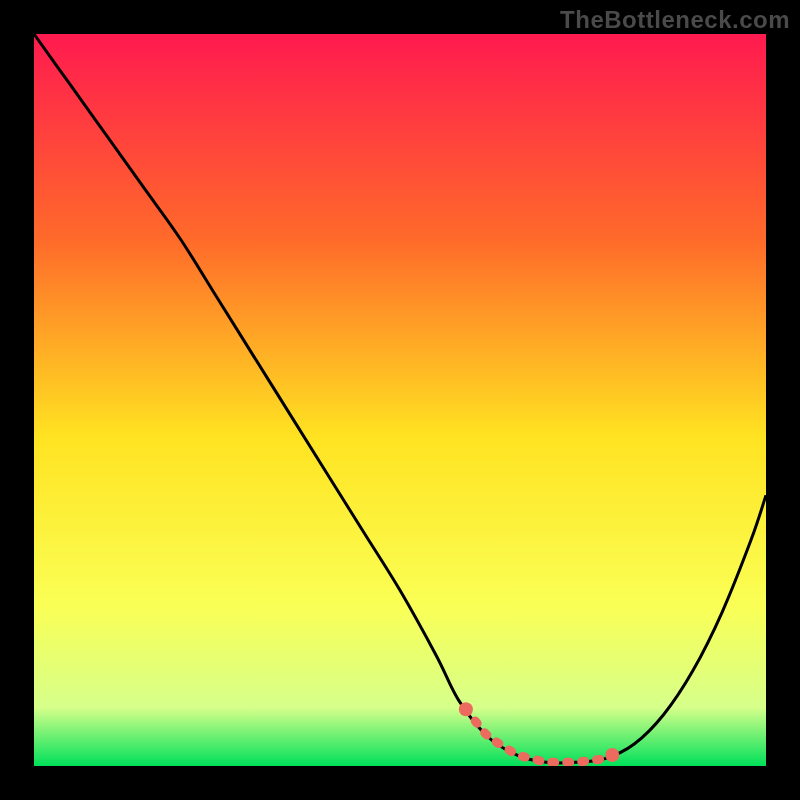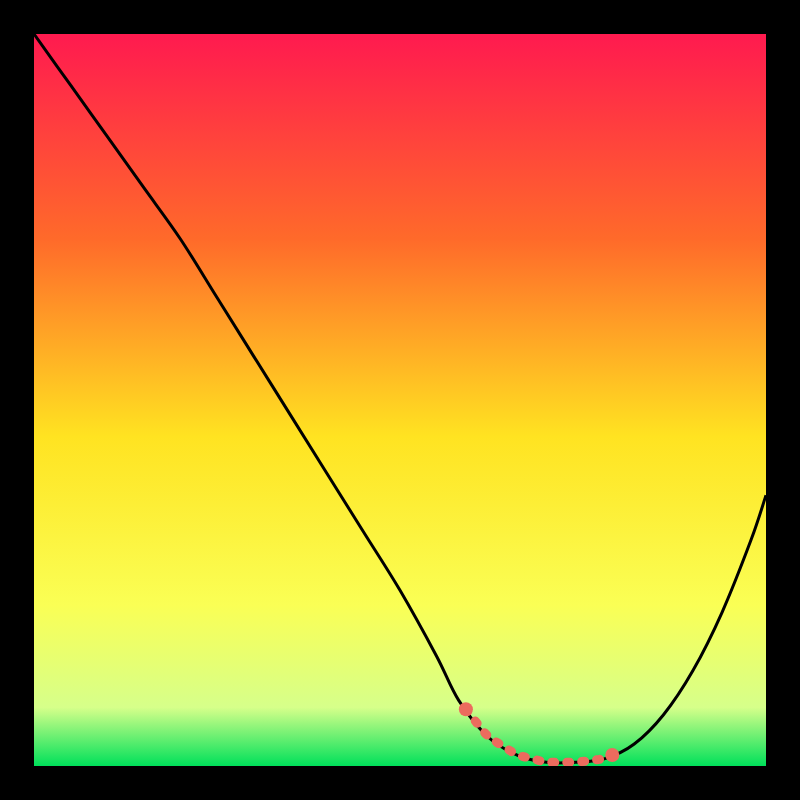--- a/index.html
+++ b/index.html
@@ -36,20 +36,21 @@
     overflow: hidden;
   }
   svg {
     display: block;
   }
 </style>
 </head>
 <body>
 
 <div class="frame">
+  <div class="watermark">TheBottleneck.com</div>
 
   <div class="plot-area">
     <svg id="chart-svg" width="732" height="732" viewBox="0 0 732 732">
       <defs>
         <linearGradient id="bg-grad" x1="0" y1="0" x2="0" y2="1">
           <stop id="g0" offset="0%" stop-color="#ff1a4f"></stop>
           <stop id="g1" offset="28%" stop-color="#ff6a2a"></stop>
           <stop id="g2" offset="55%" stop-color="#ffe321"></stop>
           <stop id="g3" offset="78%" stop-color="#faff55"></stop>
           <stop id="g4" offset="92%" stop-color="#d6ff8a"></stop>

